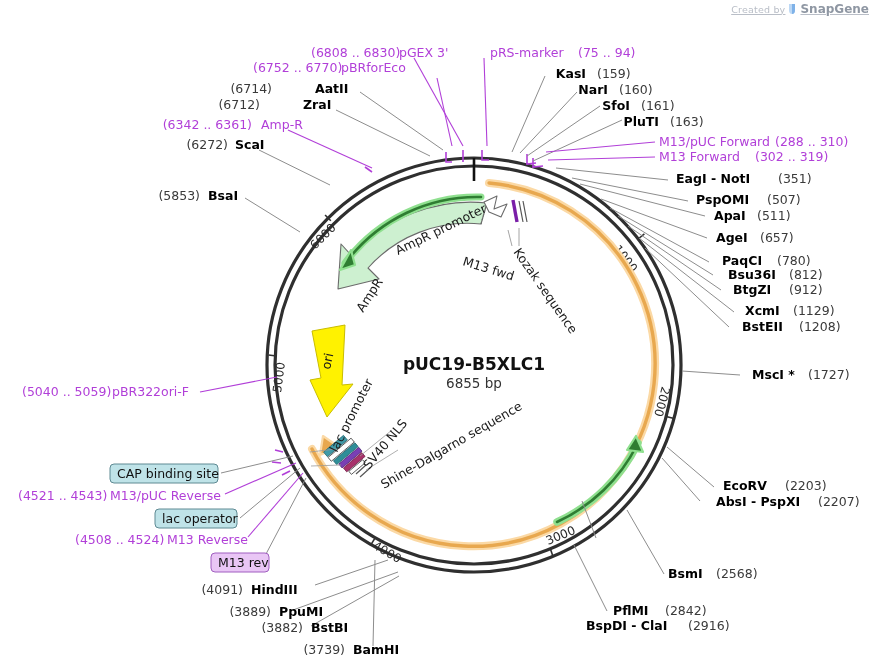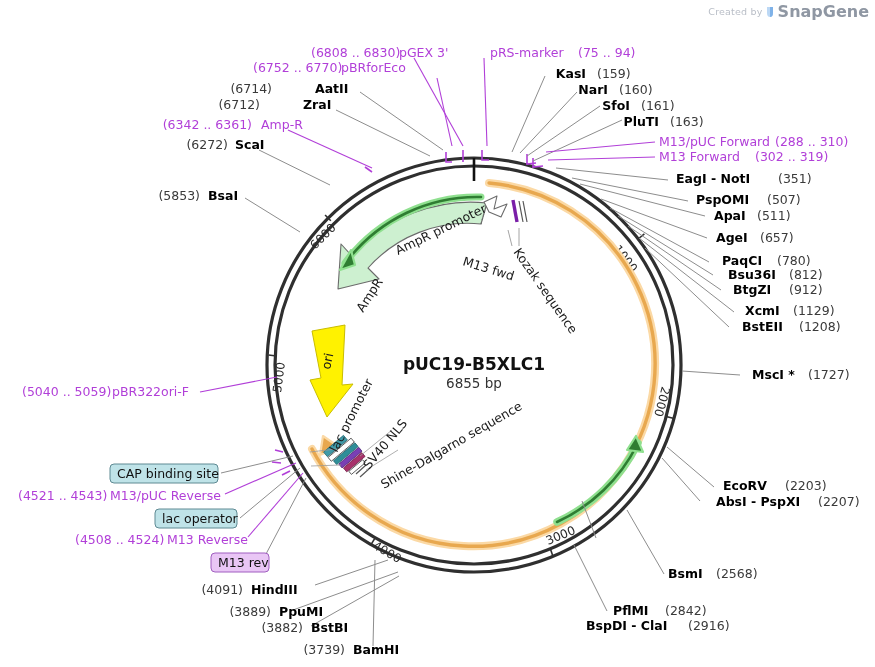--- a/index.html
+++ b/index.html
@@ -15,22 +15,22 @@
   .enz-pos{font-weight:normal;font-size:12.5px;fill:#3a3a3a;}
   .prim{font-size:12.5px;fill:#b13fd8;}
   .prim-pos{font-size:12.5px;fill:#b13fd8;}
   .feat-in{font-size:12.5px;fill:#1a1a1a;}
   .tickno{font-size:12px;fill:#2b2b2b;}
   .title-main{font-size:17px;font-weight:bold;fill:#111;}
   .title-sub{font-size:13.5px;fill:#333;}
   .lead{stroke:#8d8d8d;stroke-width:1;fill:none;}
   .lead-v{stroke:#b13fd8;stroke-width:1.1;fill:none;}
   .wm{position:absolute;top:2px;right:6px;font-size:9.5px;color:#b9bec7;
-      letter-spacing:.2px;display:flex;align-items:center;gap:3px;}
-  .wm .bold{color:#8f97a3;font-size:16px;font-weight:600;letter-spacing:0;}
+      letter-spacing:.2px;display:flex;align-items:center;gap:3px;text-decoration:underline;}
+  .wm .bold{color:#8f97a3;font-size:12px;font-weight:600;letter-spacing:0;}
   .boxlbl rect{fill:#bfe3e8;stroke:#5f8a93;stroke-width:1;}
   .boxlbl.violet rect{fill:#e9c6f5;stroke:#a05fc0;}
   .boxlbl text{font-size:12.5px;fill:#111;}
 </style>
 </head>
 <body>
 
 <div id="stage">
 
   <div class="wm">

